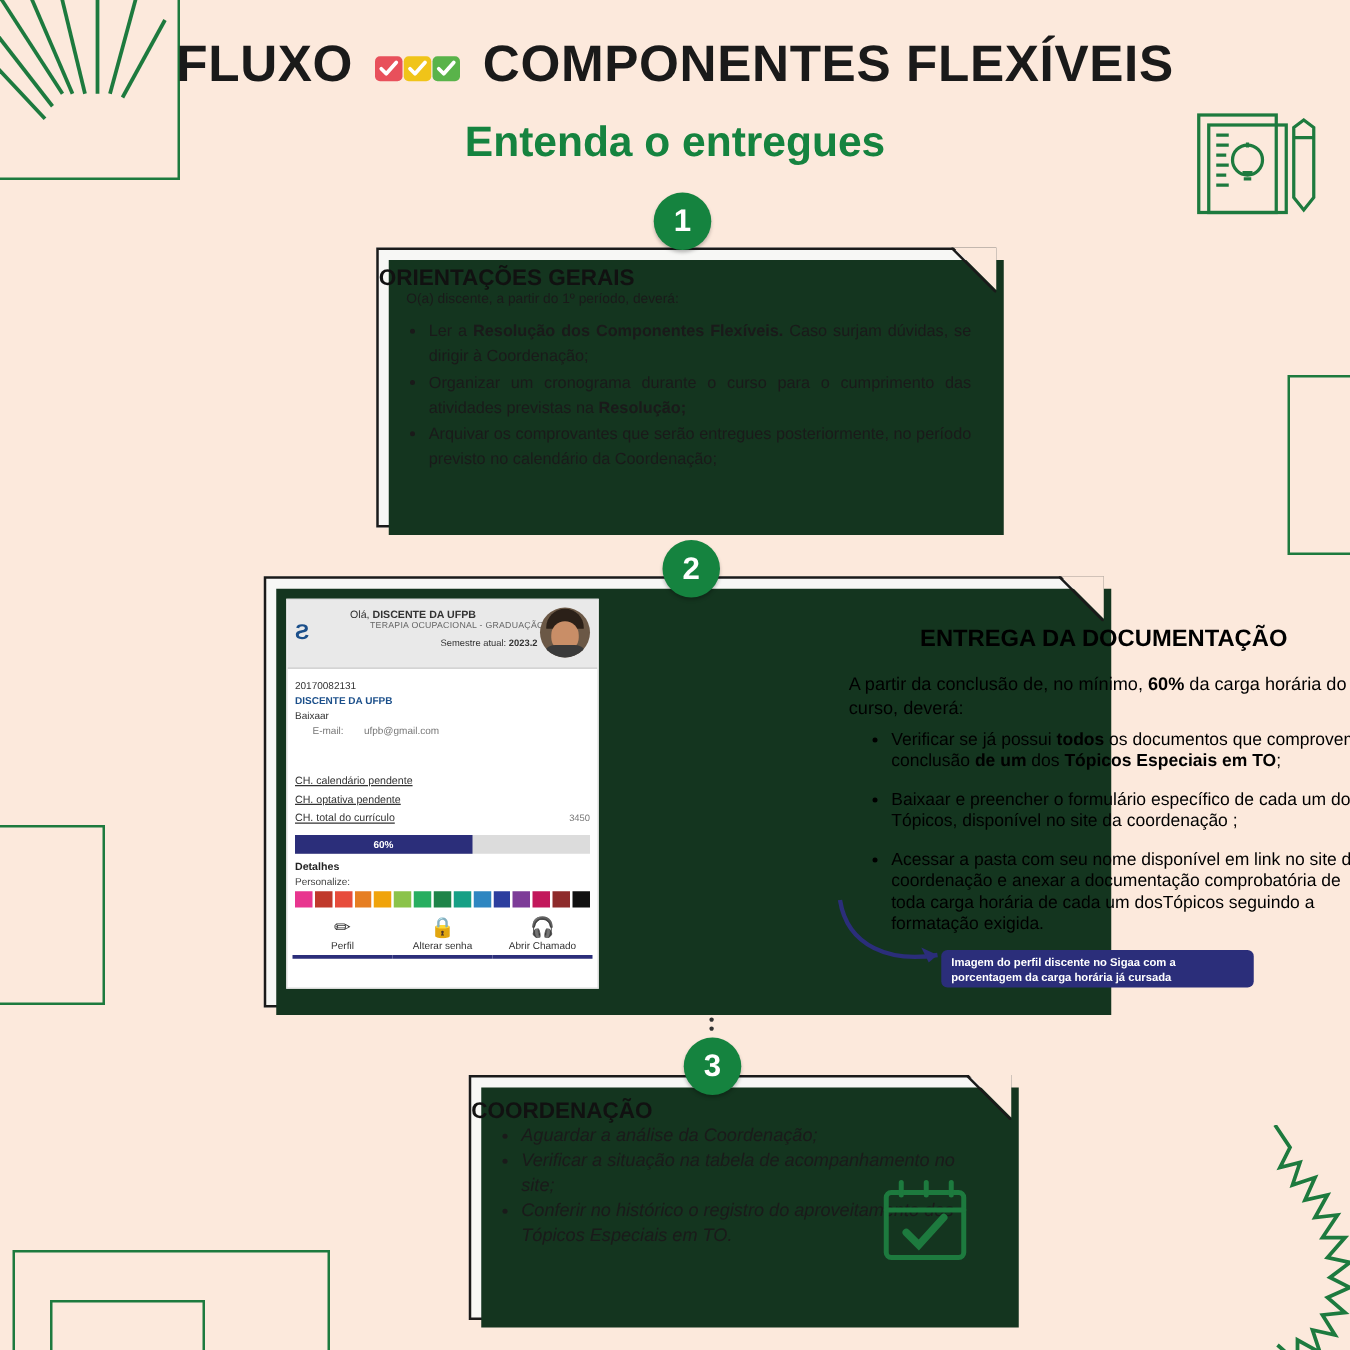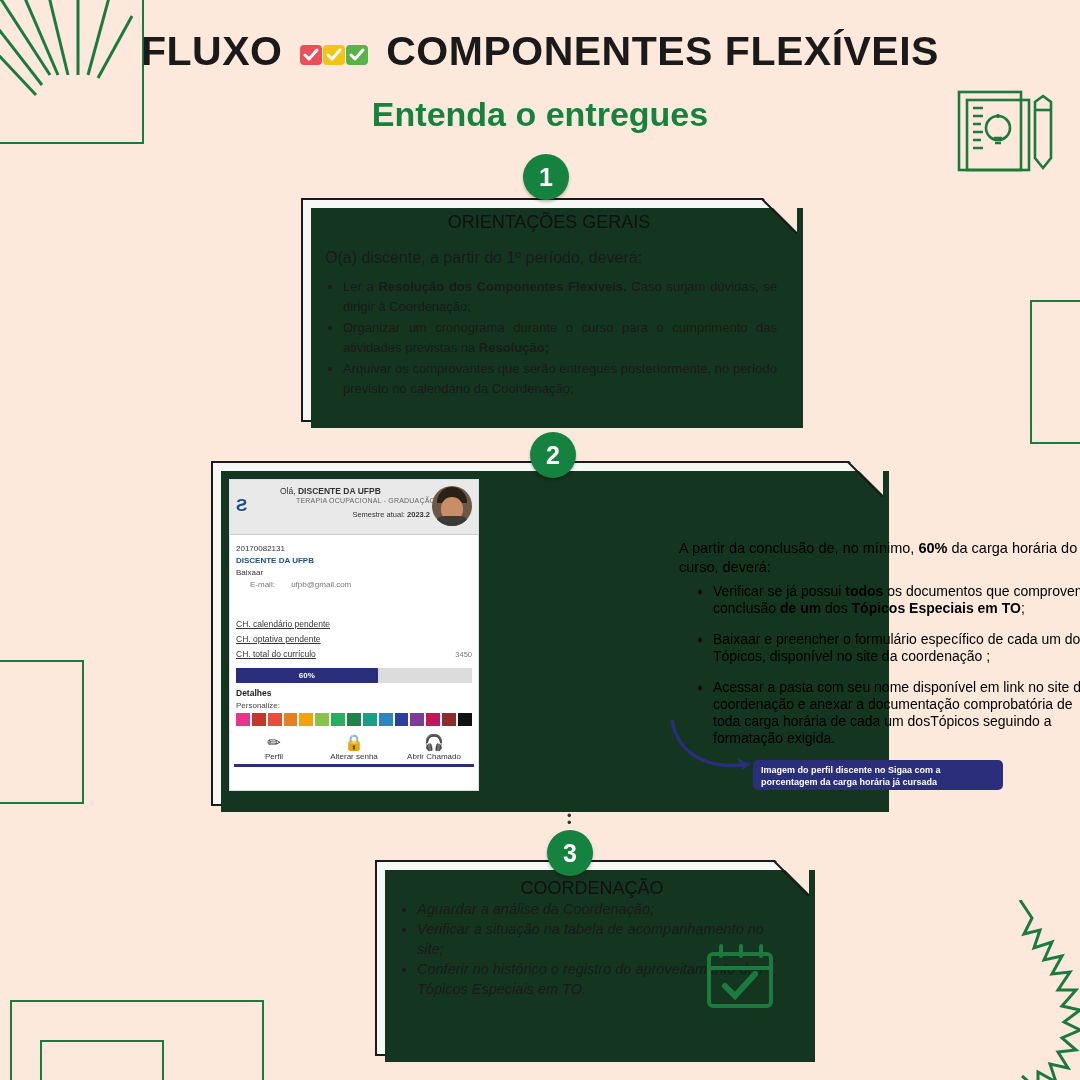--- a/index.html
+++ b/index.html
@@ -55,27 +55,27 @@
     position:absolute;right:-2px;top:-2px;width:0;height:0;
     border-left:34px solid transparent;border-top:34px solid #fce9dc;
   }
   .fold-line{position:absolute;right:-2px;top:-2px;width:36px;height:36px;}
 
   #card1{left:301px;top:198px;width:492px;height:220px;z-index:3;}
   #card2{left:211px;top:461px;width:668px;height:341px;z-index:3;}
   #card3{left:375px;top:860px;width:430px;height:192px;z-index:3;}
 
   .card-title{
-    text-align:center;font-weight:normal;color:#111;
+    text-align:left;font-weight:bold;color:#111;
   }
   #card1 .card-title{font-size:18px;margin-top:12px;}
   #card3 .card-title{font-size:18px;margin-top:16px;}
 
   .card-body{padding:0 18px;color:#1a1a1a;}
-  #card1 .intro{font-size:16px;margin:16px 0 10px 4px;}
+  #card1 .intro{font-size:11px;margin:0 0 10px 4px;}
   ul.bul{margin:0;padding-left:22px;}
   #card1 ul.bul li{font-size:13px;line-height:20px;text-align:justify;margin-bottom:1px;}
   #card3 .intro{font-size:14.5px;margin:14px 0 8px 6px;}
   #card3 ul.bul li{font-size:14.5px;line-height:20px;font-style:italic;}
   b{font-weight:bold;}
 
   
   #card2 .c2-title{position:absolute;left:480px;top:38px;width:380px;text-align:center;font-size:19px;font-weight:bold;}
   #card2 .c2-intro{position:absolute;left:466px;top:76px;width:400px;font-size:14.5px;line-height:19px;}
   #card2 ul.c2list{position:absolute;left:478px;top:120px;width:390px;margin:0;padding-left:22px;}
@@ -272,20 +272,21 @@
         <span class="ul"></span>
       </div>
       <div class="it">
         <span class="gl">🎧</span>
         <span>Abrir Chamado</span>
         <span class="ul"></span>
       </div>
     </div>
   </div>
 
+  <div class="c2-title">ENTREGA DA DOCUMENTAÇÃO</div>
   <div class="c2-intro">
     <span> A partir da conclusão de, no mínimo, </span><b>60%</b><span> da carga horária do curso, deverá:</span>
   </div>
   <ul class="c2list">
     <li>
       <span>Verificar se já possui </span><b>todos</b><span> os documentos que comprovem a conclusão </span><b>de um</b><span> dos </span><b>Tópicos Especiais em TO</b><span>;</span>
     </li>
     <li>
       <span>Baixaar e preencher o formulário específico de cada um dos Tópicos, disponível no site da coordenação ;</span>
     </li>

